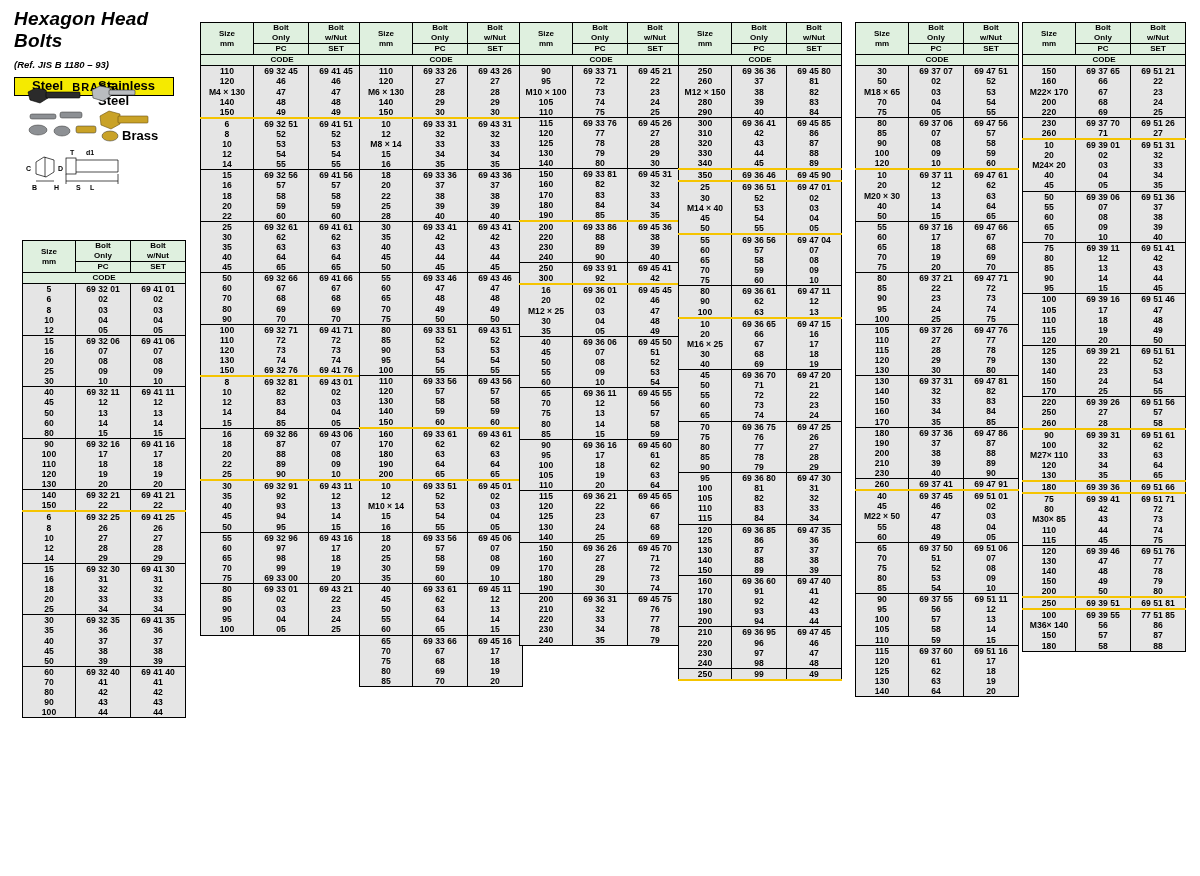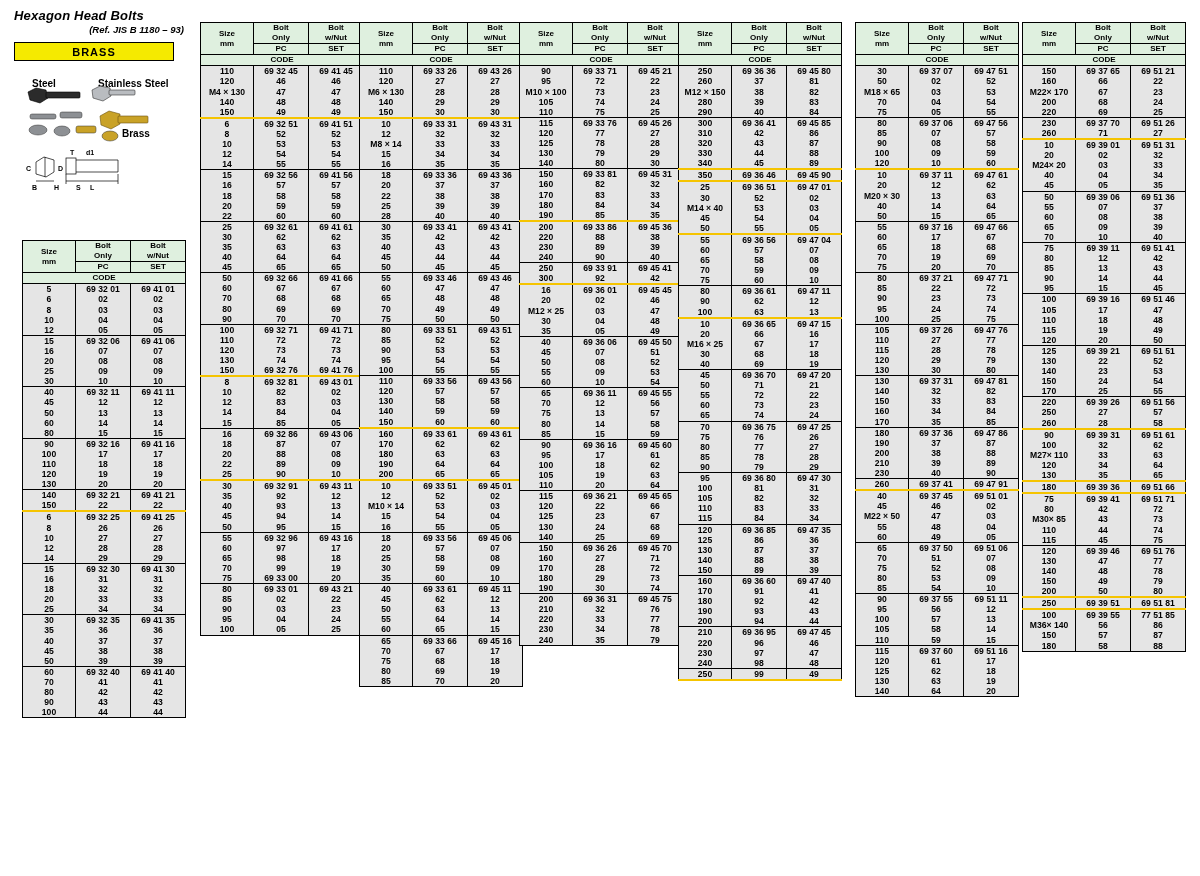--- a/index.html
+++ b/index.html
@@ -9,31 +9,31 @@
     font-family:"Liberation Sans", sans-serif;
     font-size:9px;
     color:#000;
     position:relative;
     overflow:hidden;
   }
   .page{position:relative;width:1200px;height:876px;}
 
   
   .title-block{position:absolute;left:14px;top:8px;width:170px;}
-  .main-title{font-size:13px;font-weight:bold;font-style:italic;letter-spacing:0.2px;}
-  .sub-title{font-size:9.5px;font-style:italic;font-weight:bold;margin-top:1px;text-align:right;}
+  .main-title{font-size:19px;font-weight:bold;font-style:italic;letter-spacing:0.2px;}
+  .sub-title{font-size:9.5px;font-style:italic;font-weight:bold;margin-top:7px;}
   .brass-bar{
     margin-top:7px;width:158px;height:17px;background:#f5ea00;
     border:1px solid #000;display:flex;align-items:center;justify-content:center;
     font-weight:bold;font-size:11px;letter-spacing:1px;
   }
 
   
   .illus{position:absolute;left:14px;top:74px;width:170px;height:155px;}
-  .illus .lbl{position:absolute;font-size:10px;font-weight:bold;}
+  .illus .lbl{position:absolute;font-size:13px;font-weight:bold;}
   .illus svg{position:absolute;left:0;top:0;}
 
   
   .tbl{
     position:absolute;
     border-collapse:collapse;
     font-size:8.6px;
     background:#e5e5e5;
   }
   .tbl td,.tbl th{

